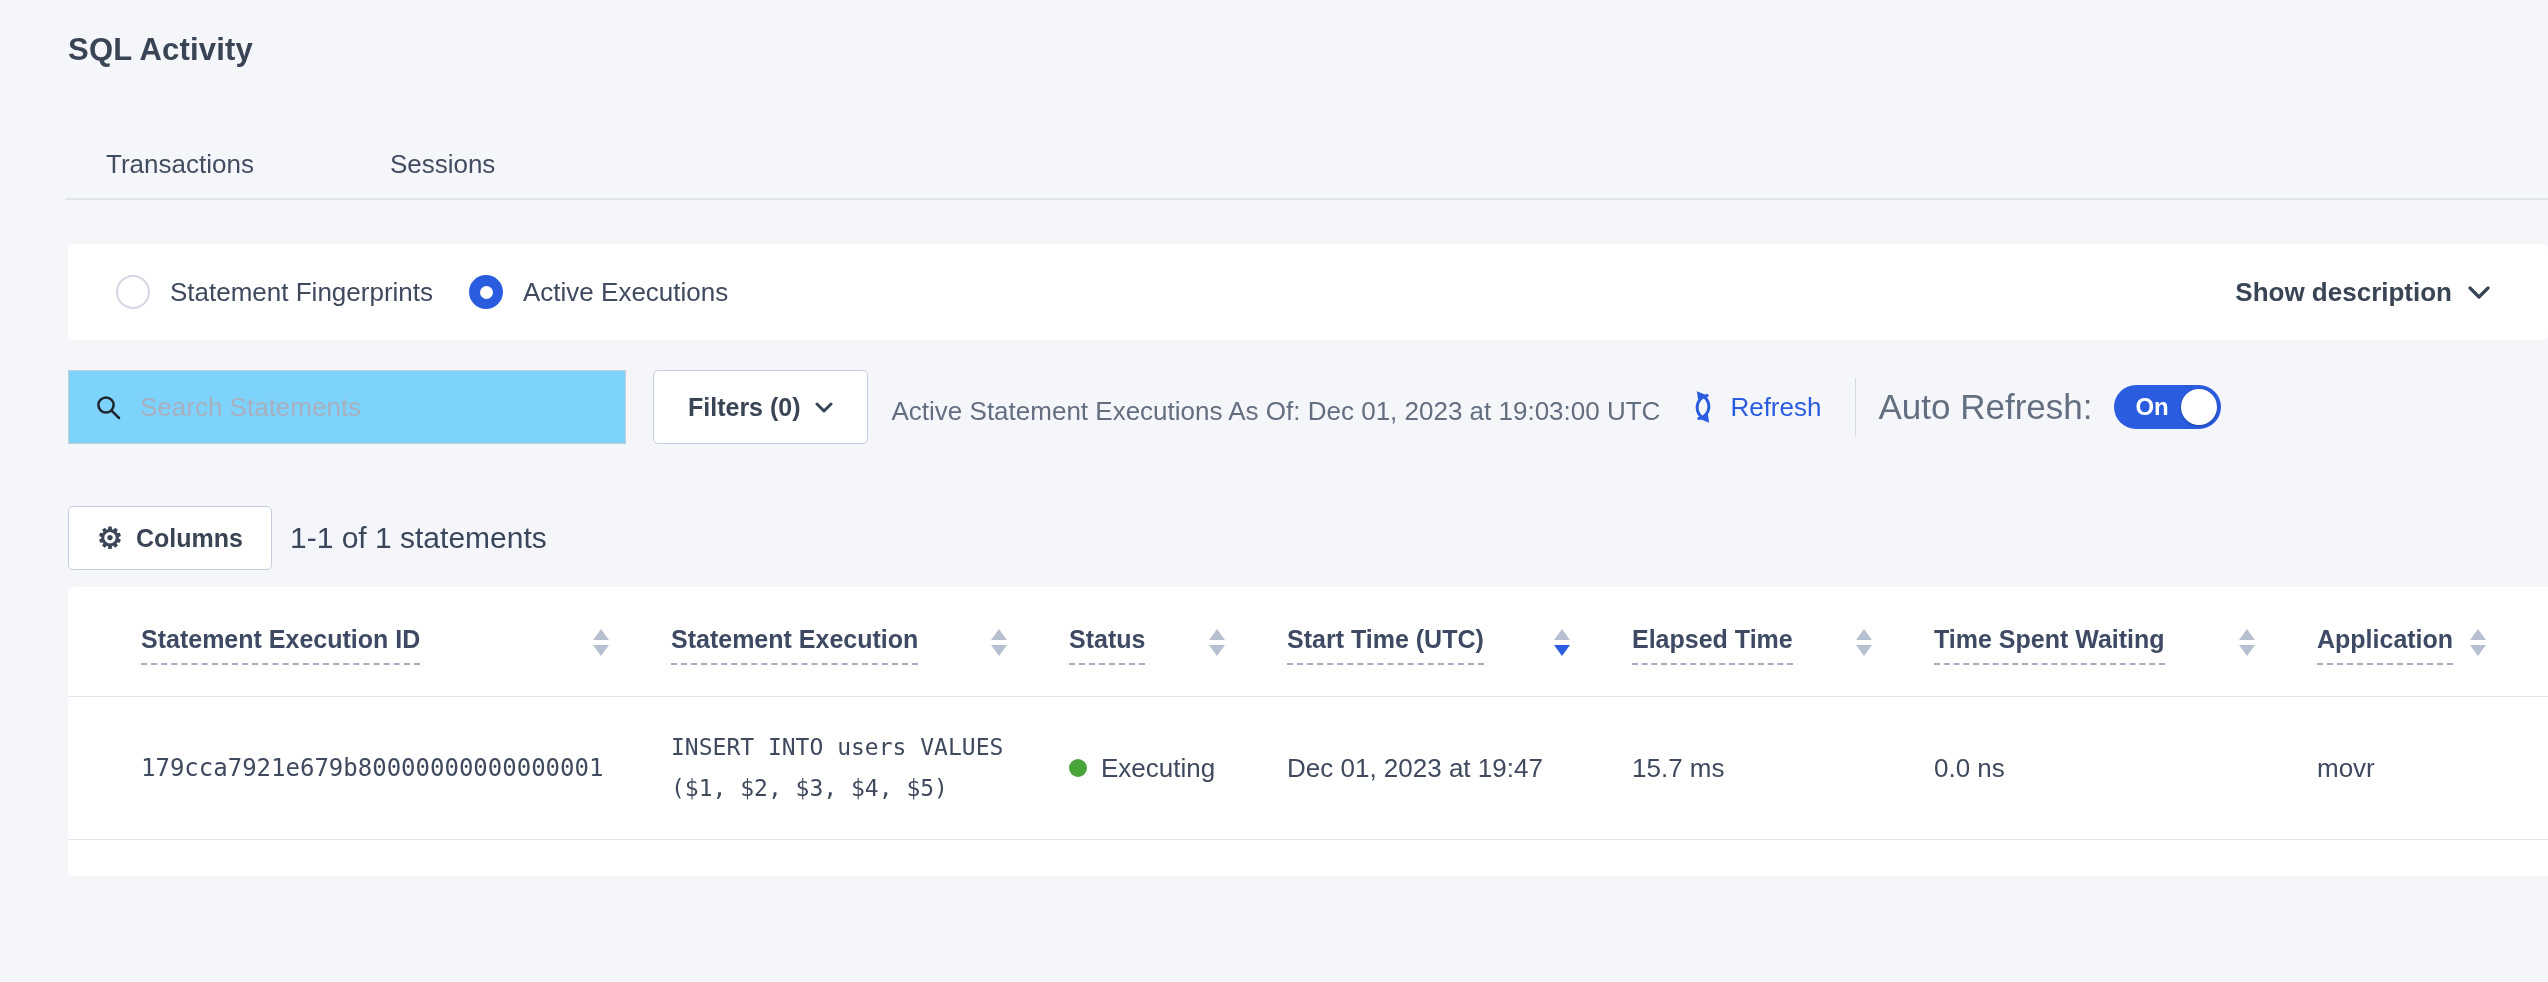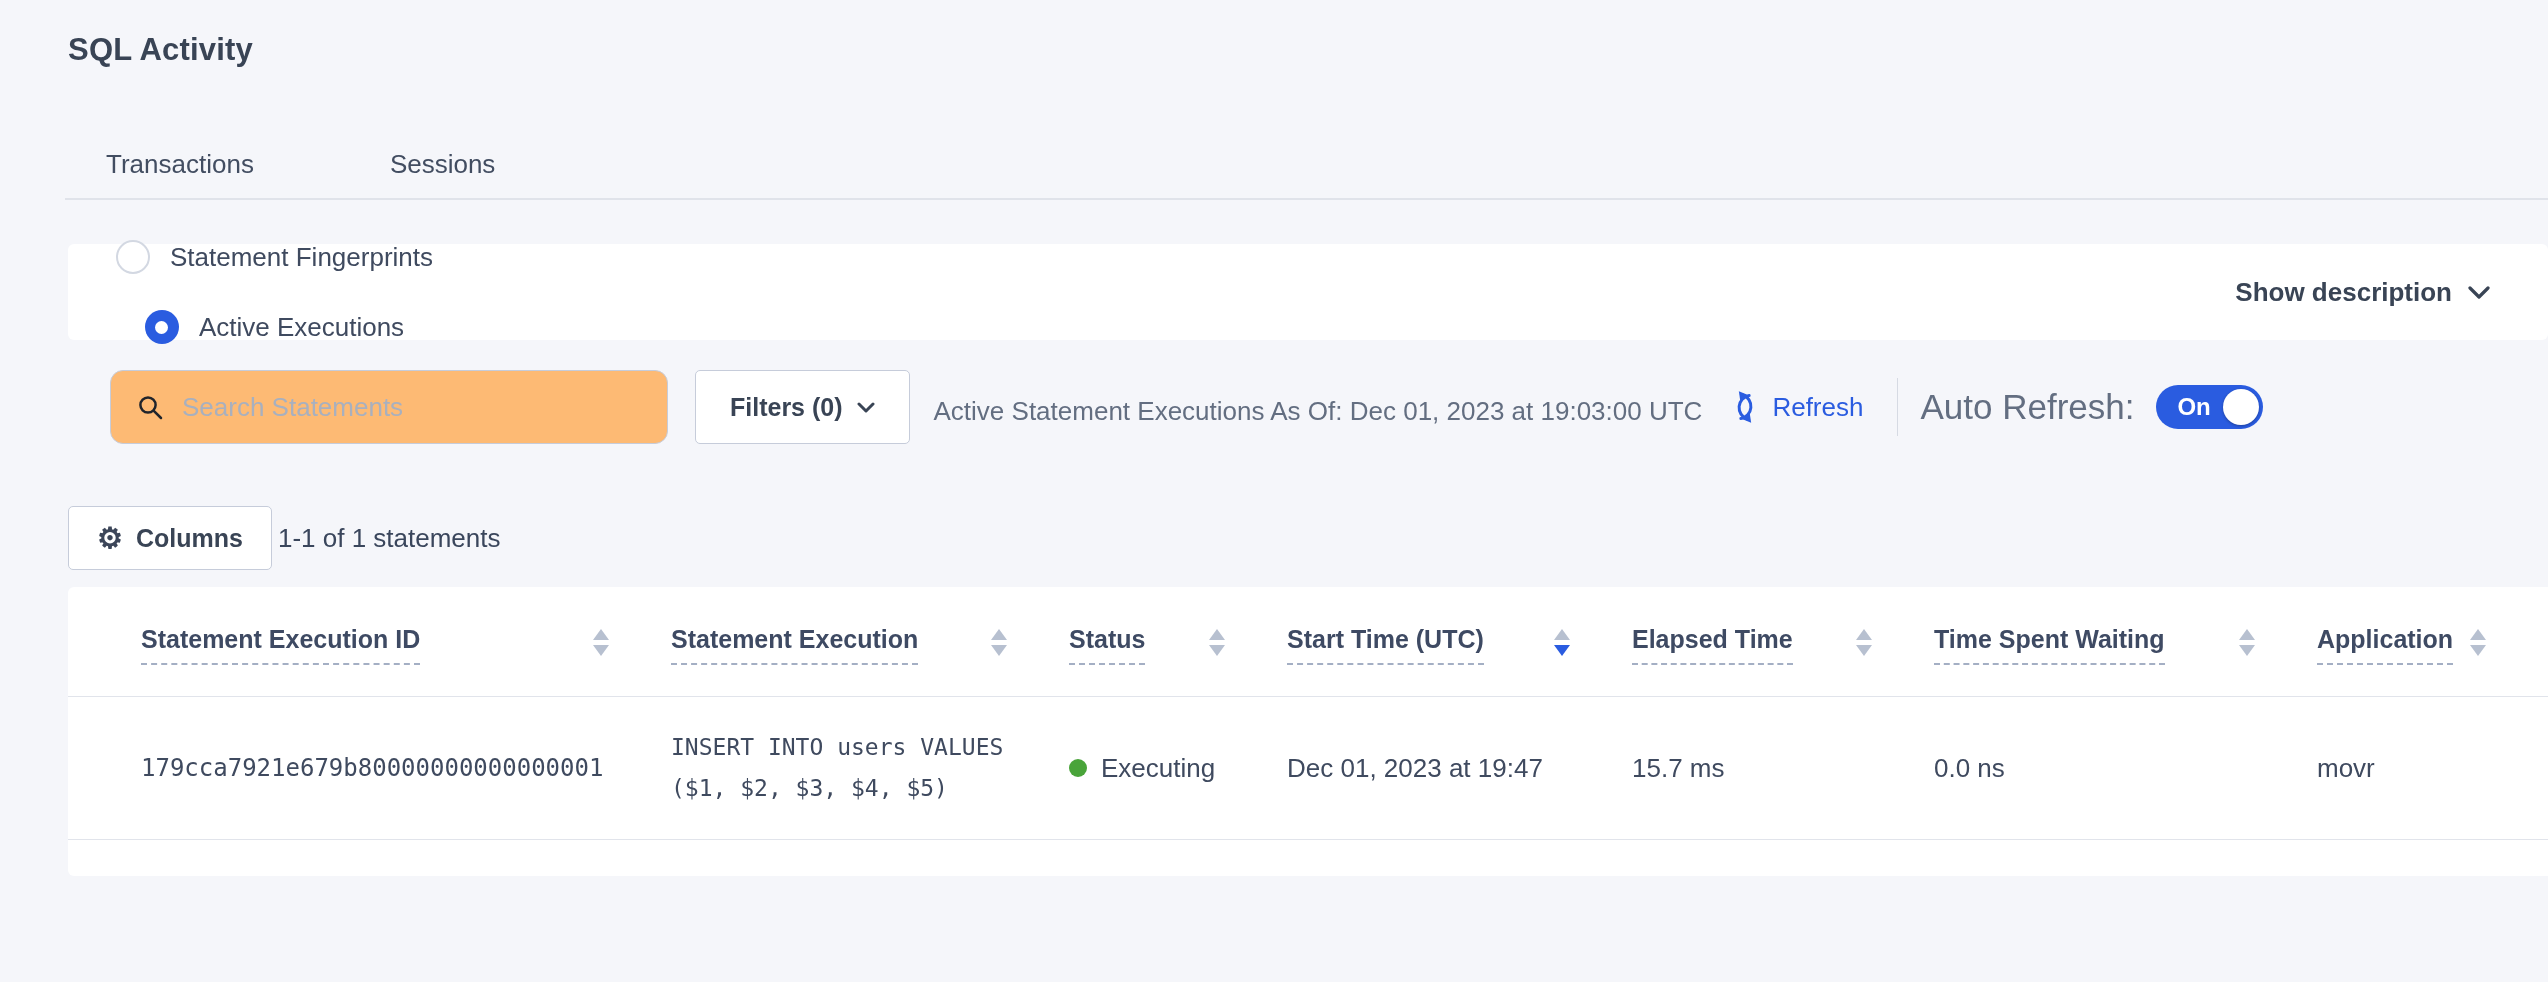--- a/index.html
+++ b/index.html
@@ -36,42 +36,42 @@
     height:5px; background:#2a5ce0; border-radius:3px;
   }
 
   
   .mode-card {
     margin:44px 0 0 68px; width:calc(100% - 68px); height:96px;
     background:#fff; border-radius:6px;
     display:flex; align-items:center; justify-content:space-between;
     padding:0 58px 0 48px;
   }
-  .radio-group { display:flex; align-items:center; gap:36px;flex-direction:column; }
+  .radio-group { display:flex; align-items:center; gap:36px; }
   .radio-option { display:flex; align-items:center; gap:20px; cursor:pointer; }
   .radio-circle { width:34px; height:34px; border-radius:50%; flex:none; }
   .radio-circle.off { background:#fff; border:2px solid #d3d8e2; }
   .radio-circle.on { background:#2a5ce0; position:relative; }
   .radio-circle.on::after {
     content:""; position:absolute; left:50%; top:50%;
     width:13px; height:13px; margin:-6.5px 0 0 -6.5px;
     background:#fff; border-radius:50%;
   }
   .radio-label { font-size:26px; color:#3f4a5f; }
   .show-desc {
     display:flex; align-items:center; gap:16px;
     font-size:26px; font-weight:600; color:#394455; cursor:pointer;
   }
 
   
   .controls { margin:29px 0 0 68px; display:flex; align-items:center; height:76px; }
   .search-box {
-    width:558px; height:74px; background:#fdba74;
-    border:1px solid #c6ccda; border-radius:13px;
-    display:flex; align-items:center; padding:0 20px 0 26px;margin-left:42px;
+    width:558px; height:74px; background:#7dd3fc;
+    border:1px solid #c6ccda; border-radius:0;
+    display:flex; align-items:center; padding:0 20px 0 26px;
   }
   .search-box input {
     border:none; outline:none; flex:1; margin-left:18px;
     font-size:26px; color:#3f4a5f; background:transparent;
     font-family:"Liberation Sans", sans-serif;
   }
   .search-box input::placeholder { color:#a8b0bf; }
   .filters-btn {
     margin-left:27px; height:74px; padding:0 34px;
     background:#fff; border:1px solid #c6ccda; border-radius:5px;
@@ -98,21 +98,21 @@
 
   
   .table-toolbar { margin:61px 0 0 68px; display:flex; align-items:center; height:64px; }
   .columns-btn {
     height:64px; padding:0 28px; background:#fff;
     border:1px solid #c6ccda; border-radius:5px;
     display:flex; align-items:center; gap:13px; cursor:pointer;
     font-size:25px; font-weight:700; color:#394455;
   }
   .gear-glyph { font-size:29px; color:#3c4659; line-height:1; }
-  .result-count { margin-left:6px; font-size:26px; font-weight:500; color:#3a465c; }
+  .result-count { margin-left:18px; font-size:30px; font-weight:500; color:#3a465c; }
 
   
   .table-card {
     margin:17px 0 0 68px; width:calc(100% - 68px);
     background:#fff; border-radius:6px 0 0 6px;
     padding-bottom:36px;
   }
   .grid {
     display:grid;
     grid-template-columns:530px 398px 218px 345px 302px 383px minmax(0,1fr);

